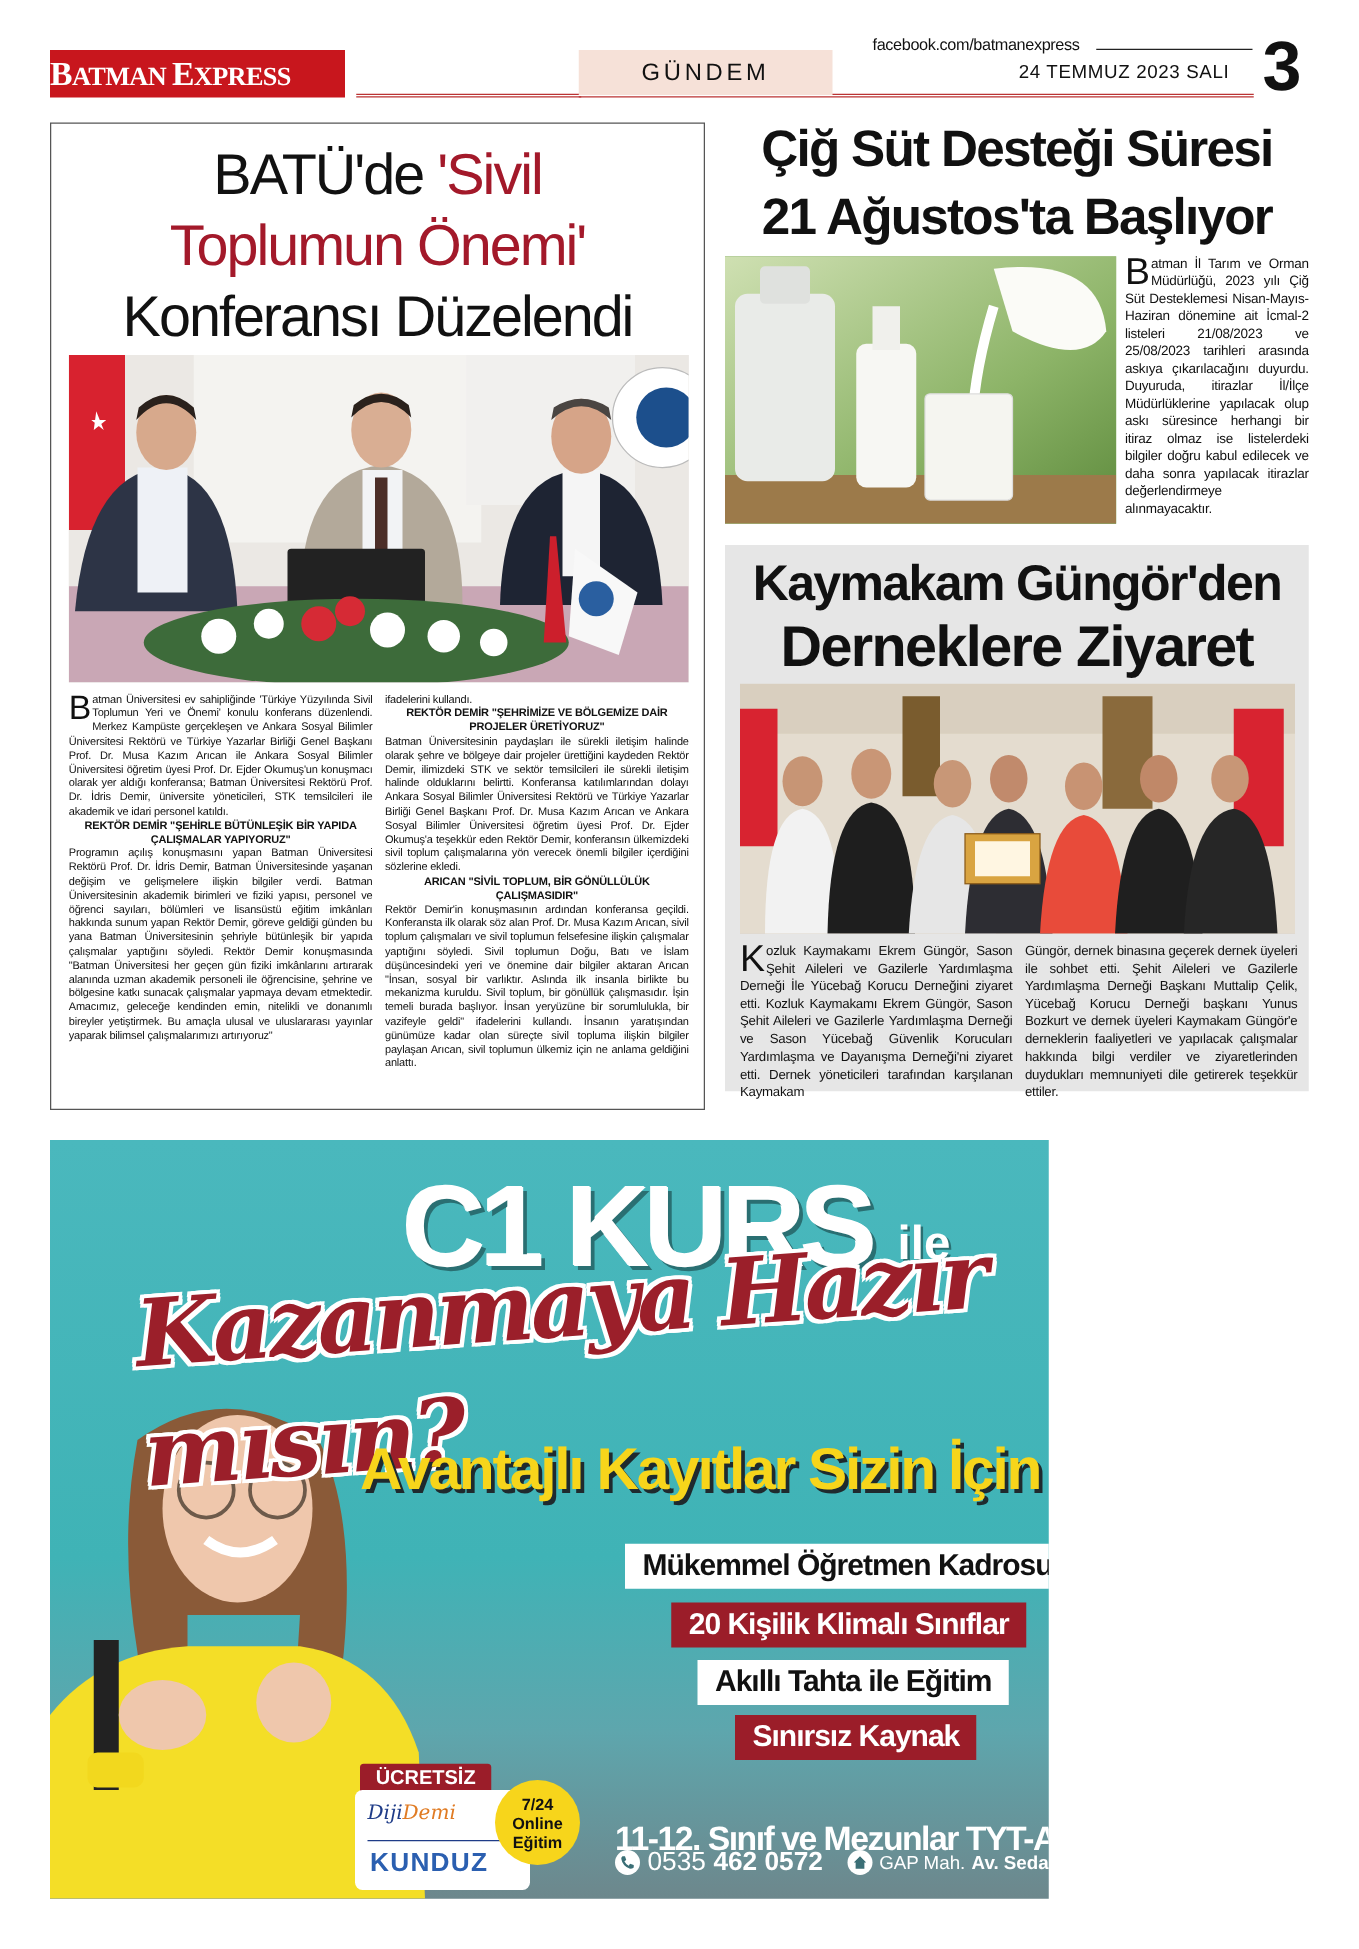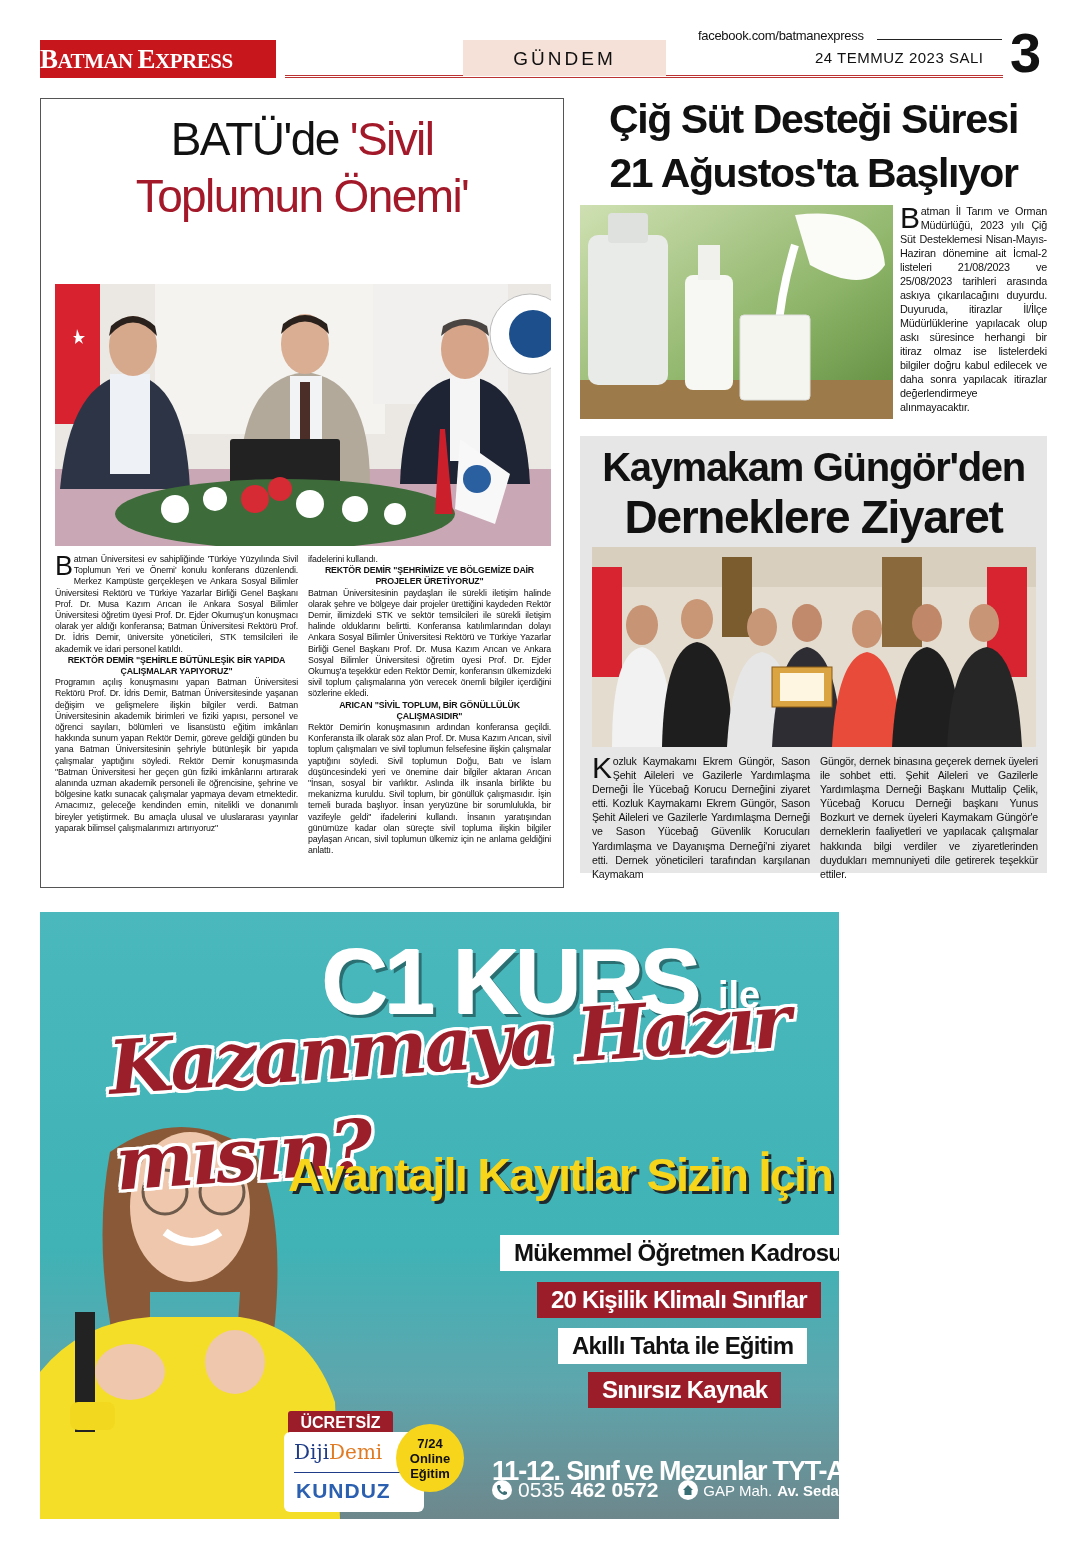--- a/index.html
+++ b/index.html
@@ -59,21 +59,21 @@
   .pill-red { background: #9b1d29; color: #fff; }
   .ad-classes { position: absolute; left: 452px; top: 544px; font-weight: bold; font-size: 27px; color: #fff; letter-spacing: -1.2px; white-space: nowrap; }
   .ad-classes .y { color: #f7d51b; }
   .ad-contact { position: absolute; left: 452px; top: 566px; font-size: 21px; color: #fff; white-space: nowrap; display: flex; align-items: center; gap: 6px; }
   .ad-contact .b { font-weight: bold; }
   .ad-addr { font-size: 15px; display: flex; align-items: center; gap: 5px; margin-left: 14px; }
   .icon-circle { width: 20px; height: 20px; border-radius: 50%; background: #fff; display: inline-flex; align-items: center; justify-content: center; }
 
   .badge-free { position: absolute; left: 248px; top: 499px; width: 105px; height: 24px; background: #9b1d29; color: #fff; font-weight: bold; font-size: 16px; text-align: center; line-height: 24px; border-radius: 3px 3px 0 0; }
   .badge-card { position: absolute; left: 244px; top: 520px; width: 140px; height: 80px; background: #fff; border-radius: 6px; }
-  .badge-diji { position: absolute; left: 10px; top: 8px; font-family: "DejaVu Serif", serif; font-size: 20px; color: #1f3c88; }
+  .badge-diji { position: absolute; left: 10px; top: 8px; font-family: "DejaVu Serif", serif; font-style: italic; font-size: 16px; color: #1f3c88; }
   .badge-diji .o { color: #e07b23; }
   .badge-line { position: absolute; left: 10px; top: 40px; width: 108px; height: 1px; background: #1f3c88; }
   .badge-kunduz { position: absolute; left: 12px; top: 47px; font-weight: bold; font-size: 21px; color: #2b5fb0; letter-spacing: 1px; }
   .badge-circle { position: absolute; left: 356px; top: 512px; width: 68px; height: 68px; border-radius: 50%; background: #f7d51b; color: #111; font-weight: bold; font-size: 13px; line-height: 15px; text-align: center; padding-top: 12px; }
 
   .girl { position: absolute; left: 0; top: 210px; width: 320px; height: 397px; }
 </style>
 </head>
 <body>
 
@@ -85,20 +85,21 @@
 <div class="section-tab">GÜNDEM</div>
 <div class="fb">facebook.com/batmanexpress</div>
 <div class="fb-line"></div>
 <div class="date">24 TEMMUZ 2023 SALI</div>
 <div class="page-num">3</div>
 
 <div class="left-box">
   <div class="left-title">
     <div><span>BATÜ'de </span><span class="red">'Sivil</span></div>
     <div class="red">Toplumun Önemi'</div>
+    <div>Konferansı Düzelendi</div>
   </div>
 
   <div class="left-photo" title="Three speakers seated at a conference table with flowers and Turkish flags">
     <svg width="496" height="262" viewBox="0 0 496 262">
       <rect width="496" height="262" fill="#ebe8e4"></rect>
       <rect x="100" y="0" width="230" height="150" fill="#f4f3f0"></rect>
       <rect x="318" y="0" width="135" height="120" fill="#f1f0ee"></rect>
       <rect x="0" y="0" width="45" height="140" fill="#d8222f"></rect>
       <polygon points="22,45 28,60 18,52 30,52 20,60" fill="#fff"></polygon>
       <circle cx="475" cy="50" r="40" fill="#fff" stroke="#bbb"></circle>

